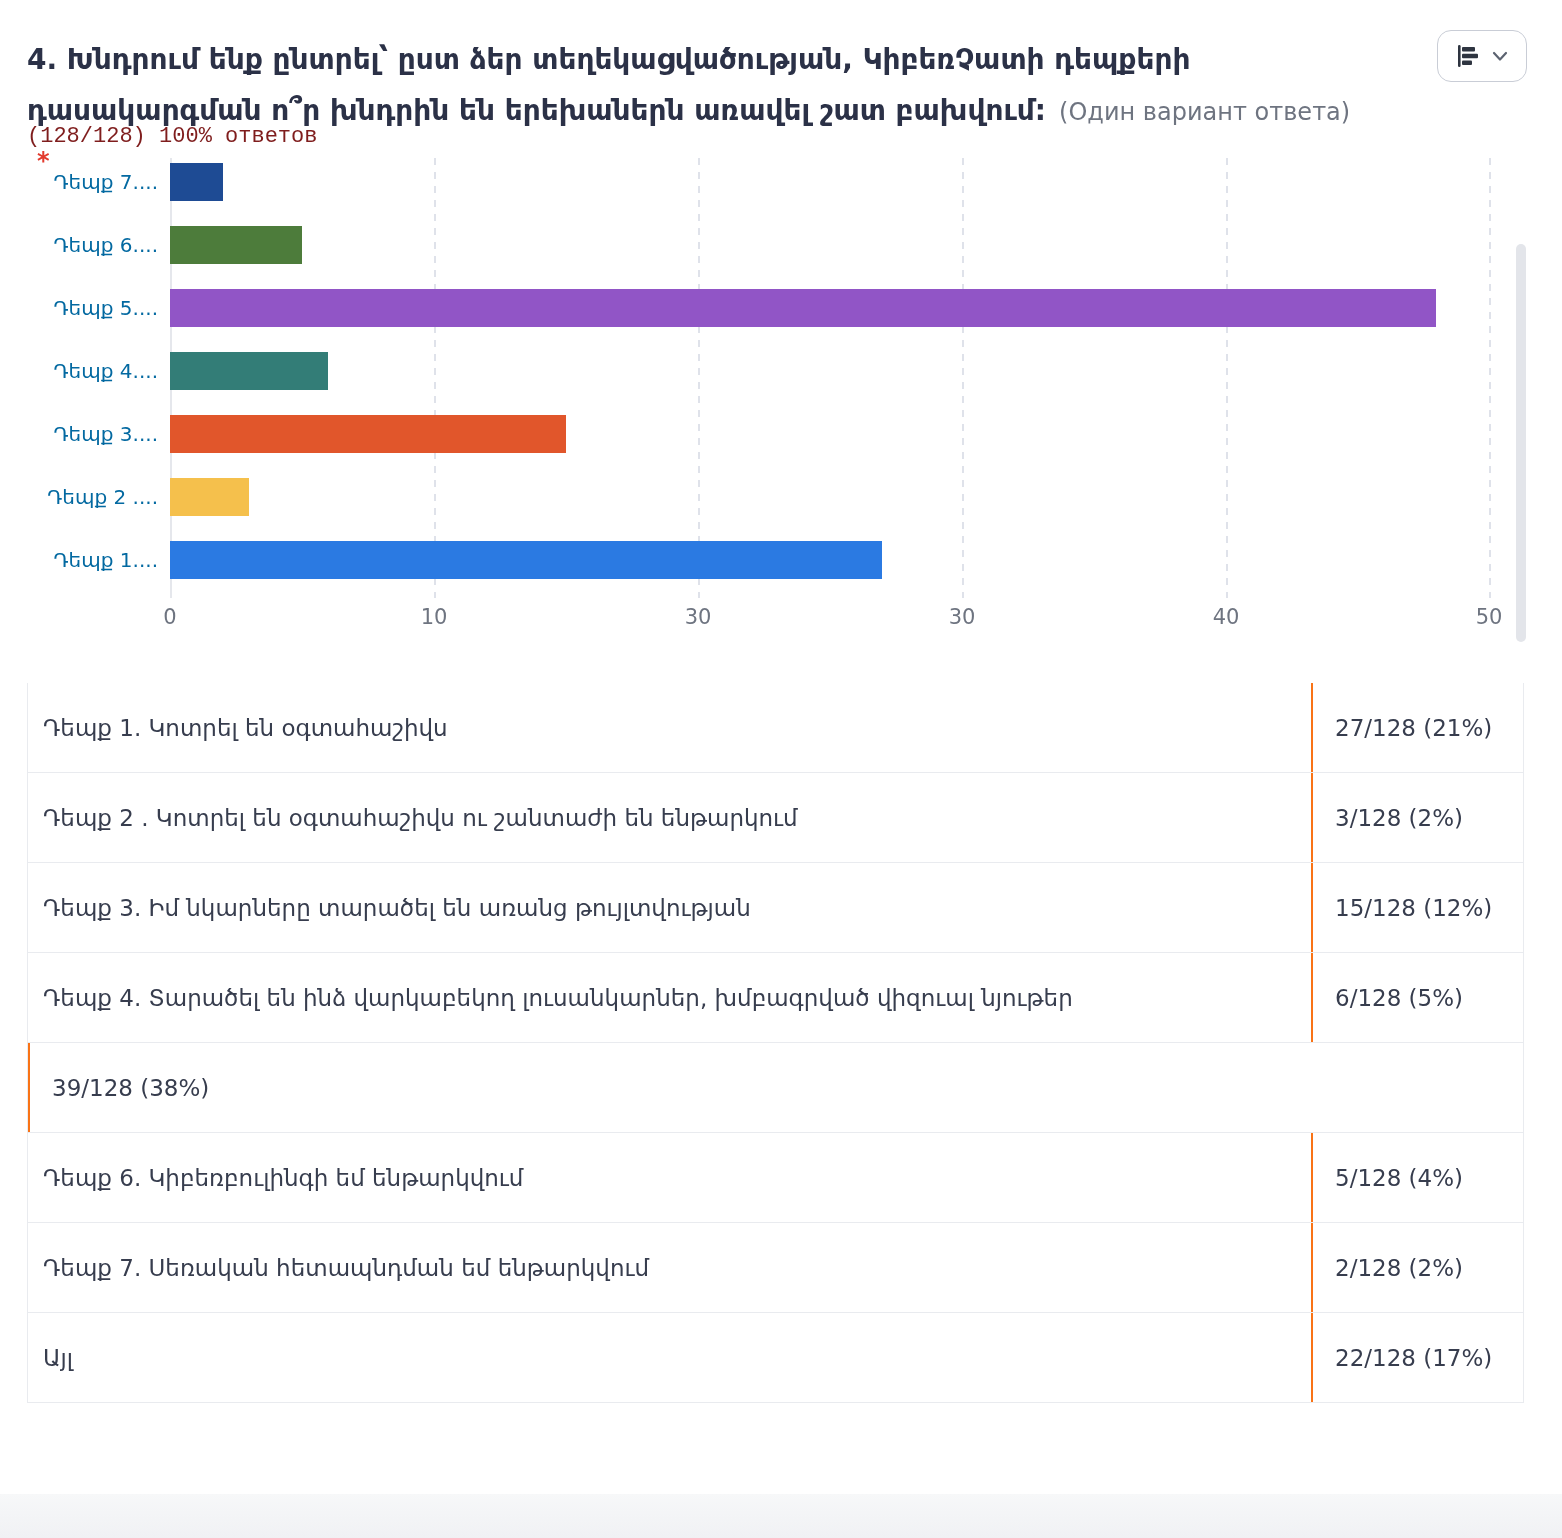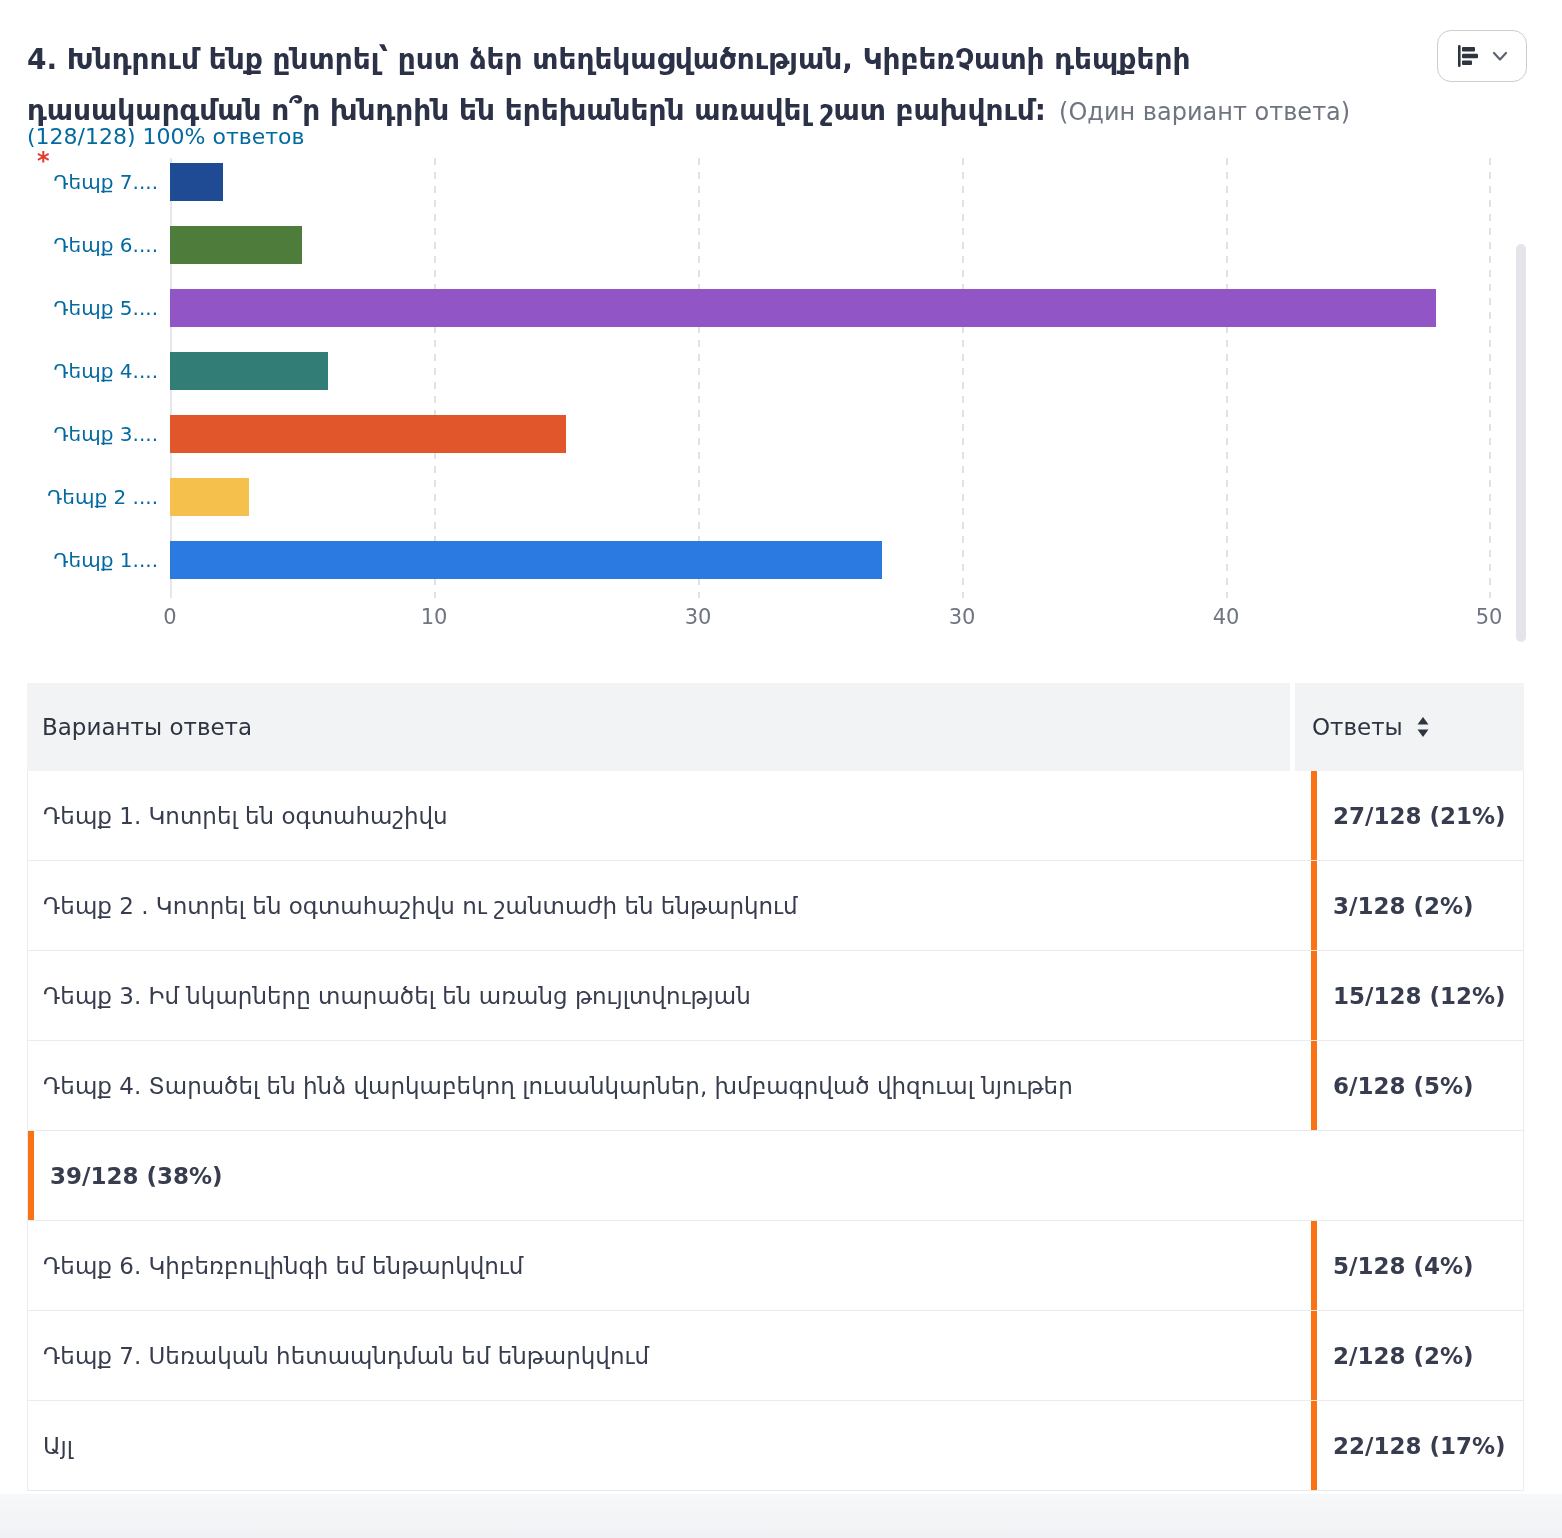--- a/index.html
+++ b/index.html
@@ -4,21 +4,21 @@
 <style>
   html,body{margin:0;padding:0;background:#fff;}
   .page{position:relative;width:1562px;height:1538px;background:#fff;overflow:hidden;
         font-family:"DejaVu Sans","Liberation Sans",sans-serif;}
 
   
   .q-header{position:absolute;left:27px;top:36px;width:1340px;line-height:47px;}
   .q-title{font-size:28px;font-weight:700;color:#2b3147;}
   .q-sub{font-size:24px;font-weight:400;color:#6e7480;margin-left:8px;}
   .q-req{font-size:24px;font-weight:700;color:#e23b2e;margin-left:10px;}
-  .q-stats{position:absolute;left:27px;top:124px;font-size:22px;color:#0369a1;}
+  .q-stats{position:absolute;left:27px;top:124px;font-size:22px;color:#7f1d1d;font-family:Liberation Mono, monospace;}
 
   .chart-btn{position:absolute;left:1437px;top:30px;width:90px;height:52px;background:#fff;
              border:1.5px solid #c9cdd6;border-radius:14px;display:flex;align-items:center;
              justify-content:center;gap:9px;cursor:pointer;padding:0;}
 
   
   .chart{position:absolute;left:27px;top:158px;width:1503px;height:500px;}
   .grid{position:absolute;top:0;height:440px;width:2px;
         background:repeating-linear-gradient(to bottom,#dfe2ea 0 7px,transparent 7px 14px);}
   .axis0{position:absolute;top:0;height:440px;width:2px;background:#e5e7ec;left:143px;}
@@ -37,22 +37,22 @@
   .table{position:absolute;left:27px;top:683px;width:1497px;font-size:23px;color:#373d4e;}
   .thead{display:flex;height:88px;}
   .th-l{flex:1;background:#f2f3f5;display:flex;align-items:center;padding-left:15px;
         color:#2f3442;font-weight:500;}
   .th-gap{flex:0 0 5px;background:#fff;}
   .th-r{flex:0 0 212px;background:#f2f3f5;display:flex;align-items:center;gap:13px;
         padding-left:17px;color:#2f3442;font-weight:500;cursor:pointer;}
   .tbody{border-left:1px solid #e9ebef;border-right:1px solid #e9ebef;box-sizing:border-box;}
   .tr{display:flex;height:90px;background:#fff;border-bottom:1px solid #e9ebef;box-sizing:border-box;}
   .td-l{flex:1;display:flex;align-items:center;padding-left:15px;padding-right:20px;text-align:right;}
-  .td-r{flex:0 0 212px;display:flex;align-items:center;padding-left:16px;
-        border-left:6px solid #f97316;box-sizing:border-box;font-weight:bold;}
+  .td-r{flex:0 0 212px;display:flex;align-items:center;padding-left:22px;
+        border-left:2px solid #f97316;box-sizing:border-box;}
 
   .bottom-strip{position:absolute;left:0;top:1494px;width:1562px;height:44px;
                 background:linear-gradient(to bottom,#f7f8f9,#f0f1f4);}
 </style>
 </head>
 <body>
 
 <div class="page">
 
   <div class="q-header">
@@ -119,33 +119,20 @@
     <span class="tick t1">10</span>
     <span class="tick t2">30</span>
     <span class="tick t3">30</span>
     <span class="tick t4">40</span>
     <span class="tick t5">50</span>
 
     <div class="chart-scrollbar"></div>
   </div>
 
   <div class="table">
-    <div class="thead">
-      <div class="th-l">Варианты ответа</div>
-      <div class="th-gap"></div>
-      <div class="th-r">
-        <span>Ответы</span>
-        <span style="display:flex;">
-          <svg width="14" height="22" viewBox="0 0 14 22">
-            <polygon points="7,1 12.5,8.5 1.5,8.5" fill="#2e3440"></polygon>
-            <polygon points="1.5,13.5 12.5,13.5 7,21" fill="#2e3440"></polygon>
-          </svg>
-        </span>
-      </div>
-    </div>
     <div class="tbody">
       <div class="tr">
         <div class="td-l">Դեպք 1. Կոտրել են օգտահաշիվս</div>
         <div class="td-r">27/128 (21%)</div>
       </div>
       <div class="tr">
         <div class="td-l">Դեպք 2 . Կոտրել են օգտահաշիվս ու շանտաժի են ենթարկում</div>
         <div class="td-r">3/128 (2%)</div>
       </div>
       <div class="tr">

